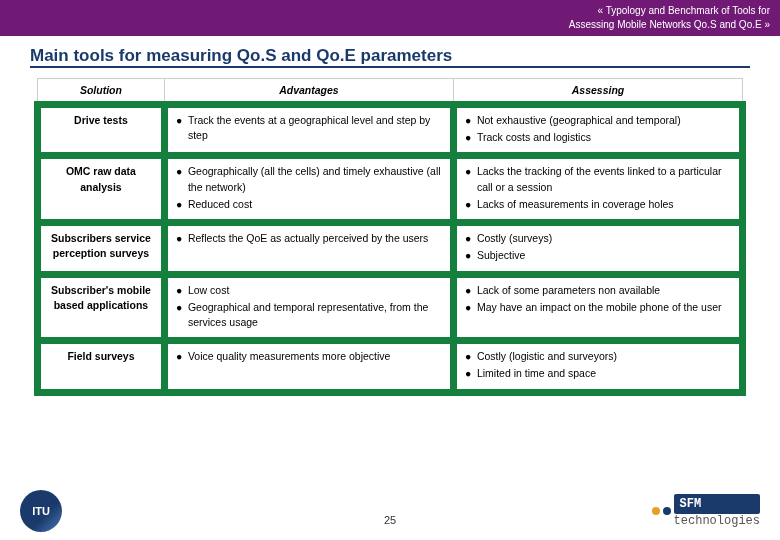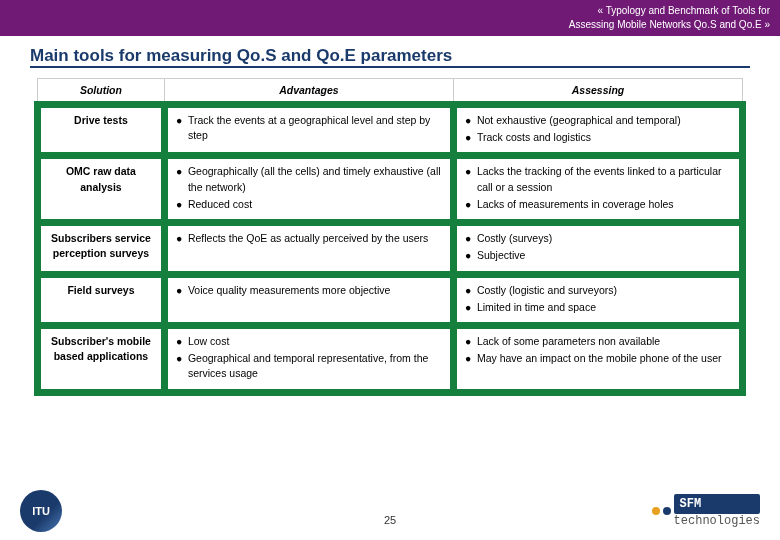--- a/index.html
+++ b/index.html
@@ -210,58 +210,58 @@
               <span class="bullet">●</span>
               <span>Costly (surveys)</span>
             </div>
             <div class="bullet-item">
               <span class="bullet">●</span>
               <span>Subjective</span>
             </div>
           </td>
         </tr>
         <tr>
+          <td class="col-solution">Subscriber's mobile based applications</td>
+          <td class="col-advantages">
+            <div class="bullet-item">
+              <span class="bullet">●</span>
+              <span>Low cost</span>
+            </div>
+            <div class="bullet-item">
+              <span class="bullet">●</span>
+              <span>Geographical and temporal representative, from the services usage</span>
+            </div>
+          </td>
+          <td class="col-drawbacks">
+            <div class="bullet-item">
+              <span class="bullet">●</span>
+              <span>Lack of some parameters non available</span>
+            </div>
+            <div class="bullet-item">
+              <span class="bullet">●</span>
+              <span>May have an impact on the mobile phone of the user</span>
+            </div>
+          </td>
+        </tr>
+        <tr>
           <td class="col-solution">Field surveys</td>
           <td class="col-advantages">
             <div class="bullet-item">
               <span class="bullet">●</span>
               <span>Voice quality measurements more objective</span>
             </div>
           </td>
           <td class="col-drawbacks">
             <div class="bullet-item">
               <span class="bullet">●</span>
               <span>Costly (logistic and surveyors)</span>
             </div>
             <div class="bullet-item">
               <span class="bullet">●</span>
               <span>Limited in time and space</span>
-            </div>
-          </td>
-        </tr>
-        <tr>
-          <td class="col-solution">Subscriber's mobile based applications</td>
-          <td class="col-advantages">
-            <div class="bullet-item">
-              <span class="bullet">●</span>
-              <span>Low cost</span>
-            </div>
-            <div class="bullet-item">
-              <span class="bullet">●</span>
-              <span>Geographical and temporal representative, from the services usage</span>
-            </div>
-          </td>
-          <td class="col-drawbacks">
-            <div class="bullet-item">
-              <span class="bullet">●</span>
-              <span>Lack of some parameters non available</span>
-            </div>
-            <div class="bullet-item">
-              <span class="bullet">●</span>
-              <span>May have an impact on the mobile phone of the user</span>
             </div>
           </td>
         </tr>
       </tbody>
   </table>
 </div>
 
 <div class="footer">
   <div class="itu-logo">
     <div class="itu-circle">

